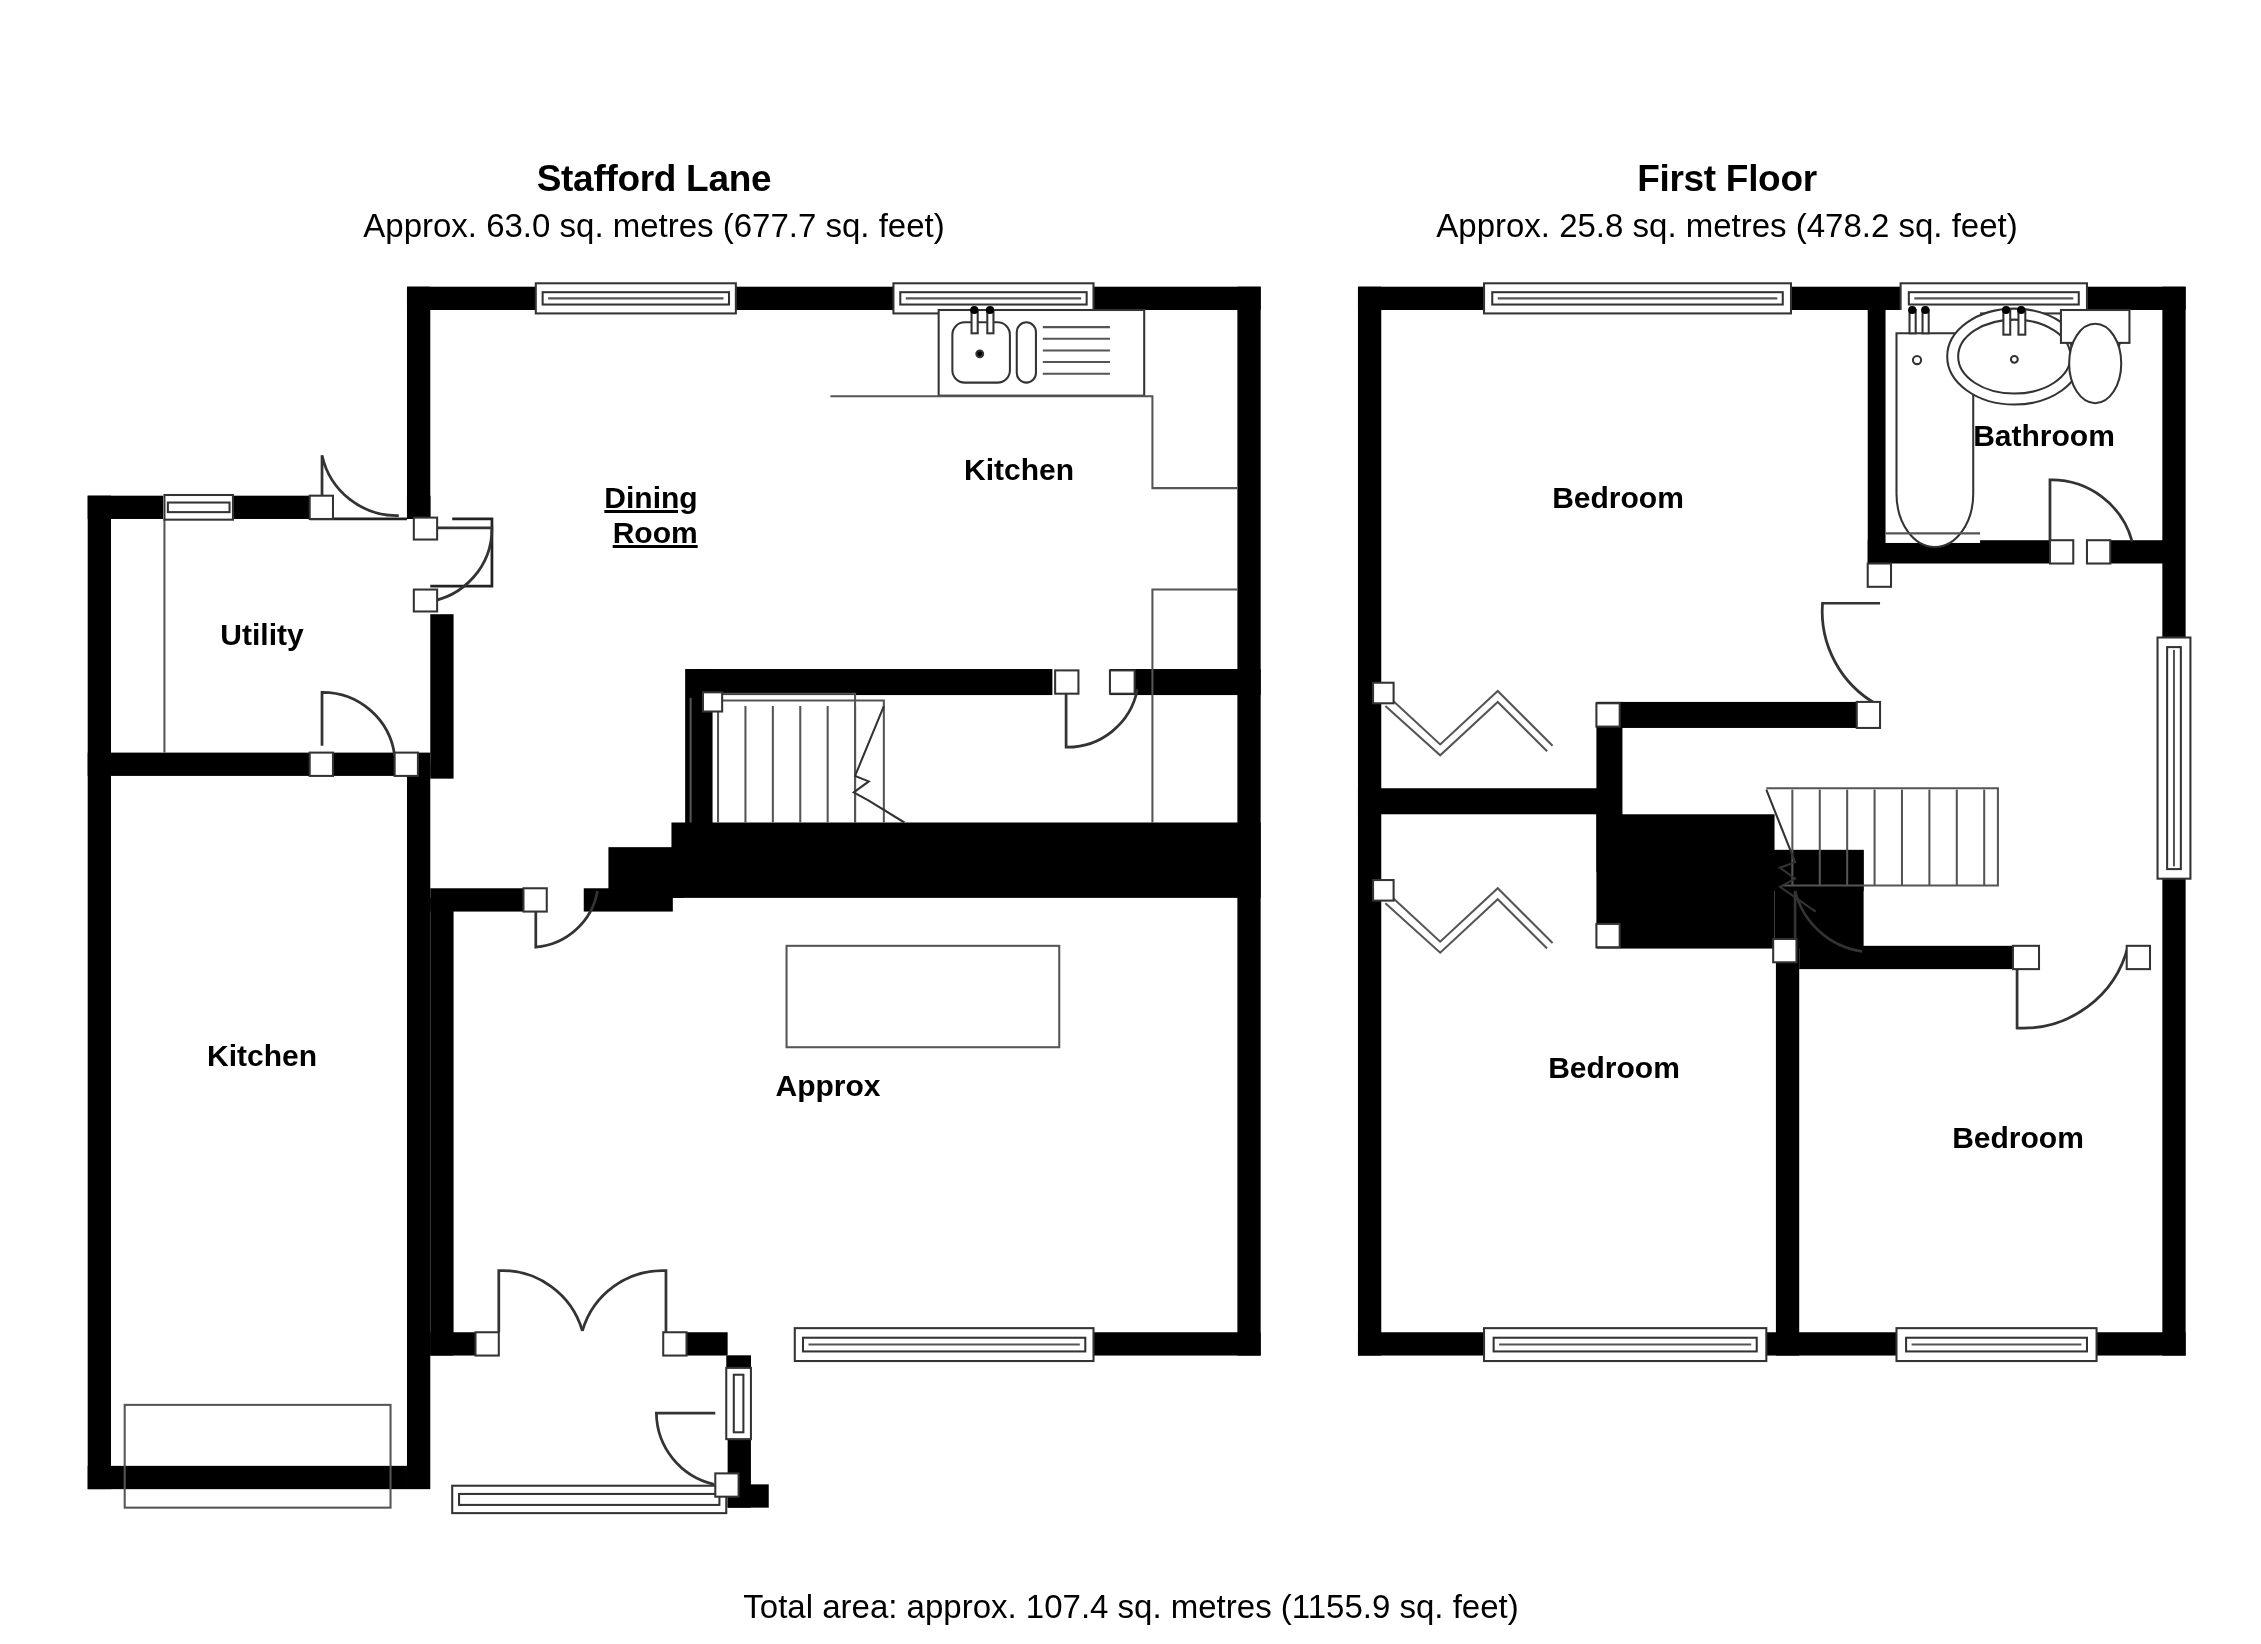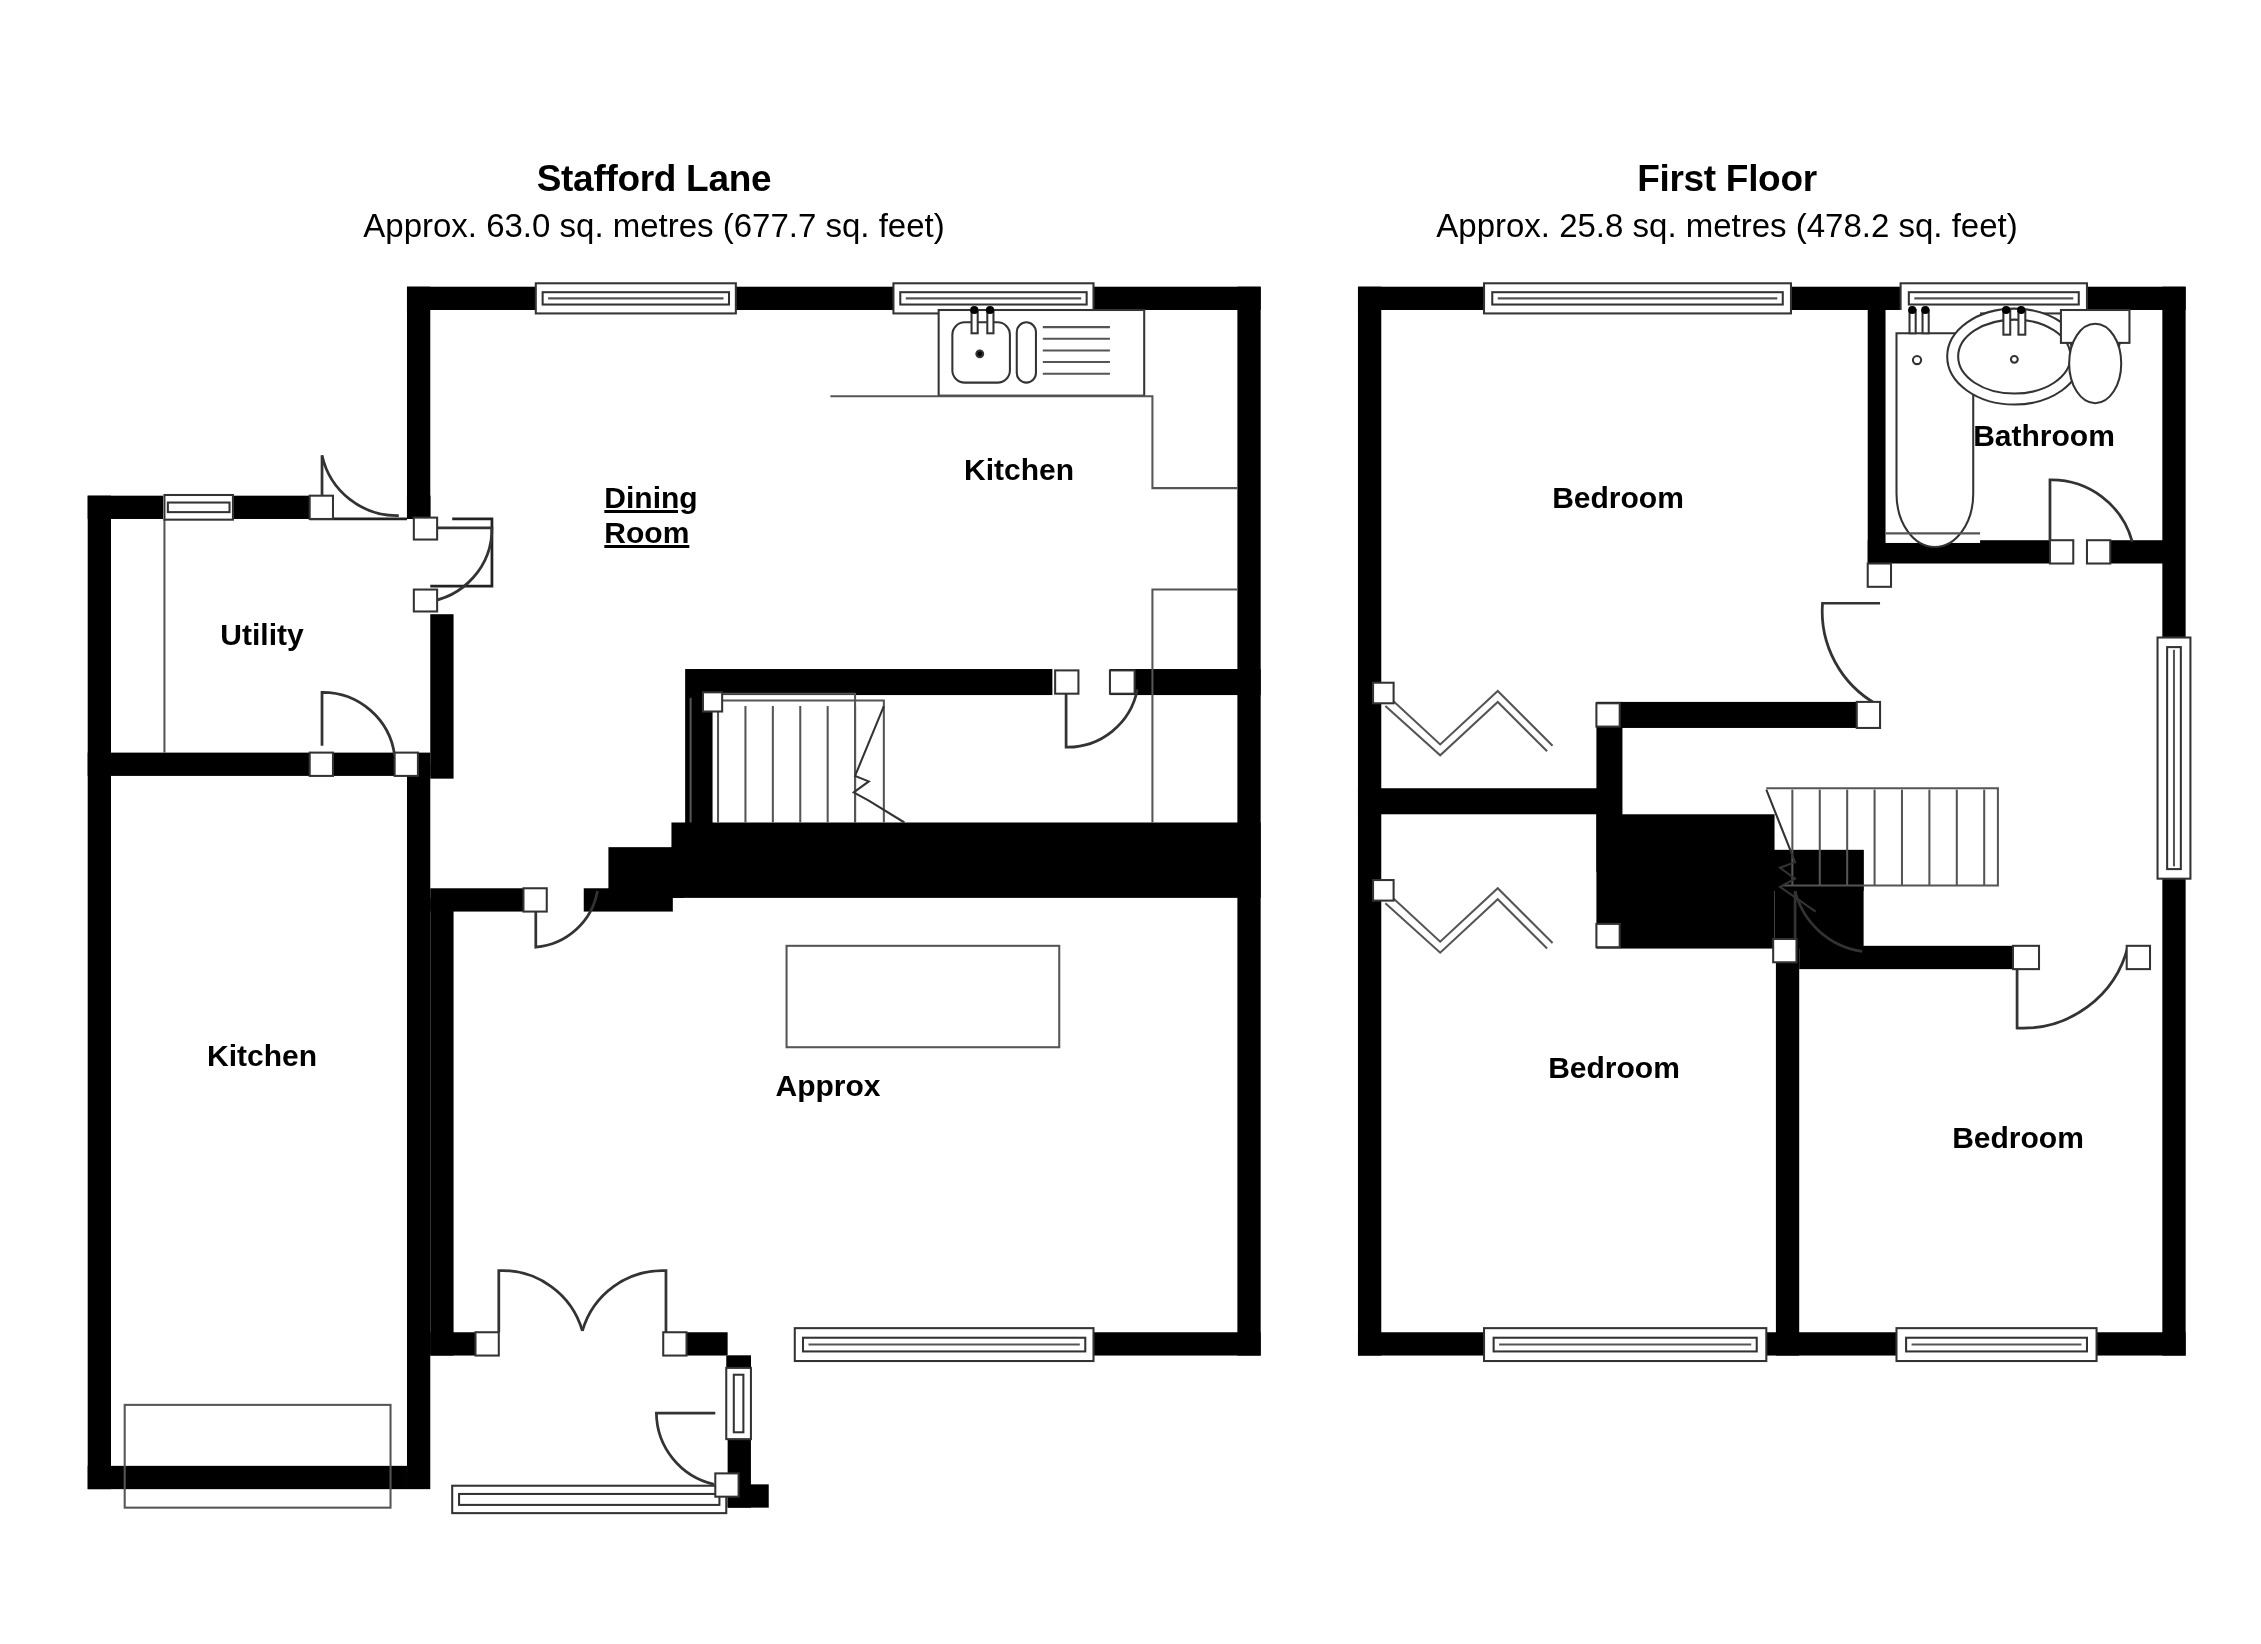--- a/index.html
+++ b/index.html
@@ -23,21 +23,21 @@
   .plan-svg {
     position: absolute;
     left: 0;
     top: 0;
     width: 2261px;
     height: 1645px;
   }
   .txt {
     position: absolute;
     white-space: nowrap;
-    text-align: left;
+    text-align: right;
     transform: translateX(-50%);
   }
   .floor-title {
     font-size: 37px;
     font-weight: bold;
     letter-spacing: -0.3px;
   }
   .floor-sub {
     font-size: 33px;
     font-weight: normal;
@@ -410,15 +410,16 @@
   <div class="txt room-label two-line" style="left:651px; top:480px;text-decoration:underline;">Dining
 Room</div>
   <div class="txt room-label" style="left:1019px; top:452px;">Kitchen</div>
   <div class="txt room-label" style="left:828px; top:1068px;">Approx</div>
 
   <div class="txt room-label" style="left:1618px; top:480px;">Bedroom</div>
   <div class="txt room-label" style="left:2044px; top:418px;">Bathroom</div>
   <div class="txt room-label" style="left:1614px; top:1050px;">Bedroom</div>
   <div class="txt room-label" style="left:2018px; top:1120px;">Bedroom</div>
 
+  <div class="txt total-area" style="left:1131px; top:1588px;">Total area: approx. 107.4 sq. metres (1155.9 sq. feet)</div>
 
 </div>
 
 
 </body></html>

